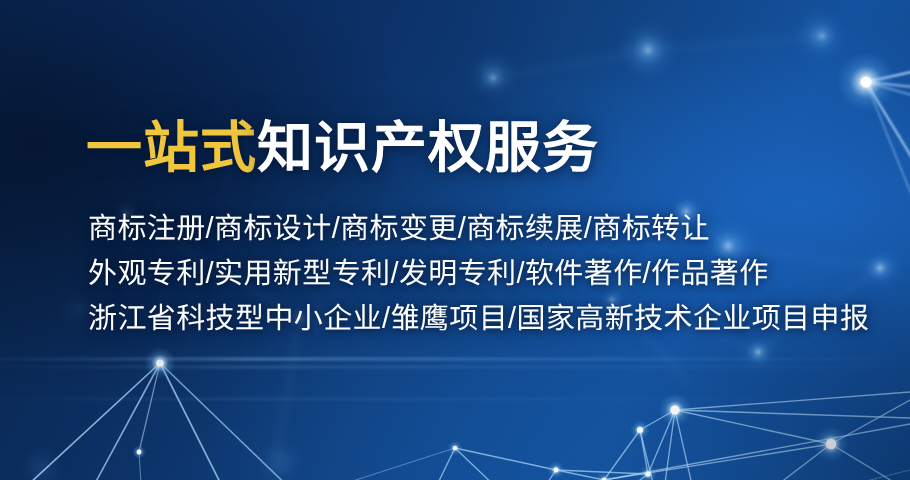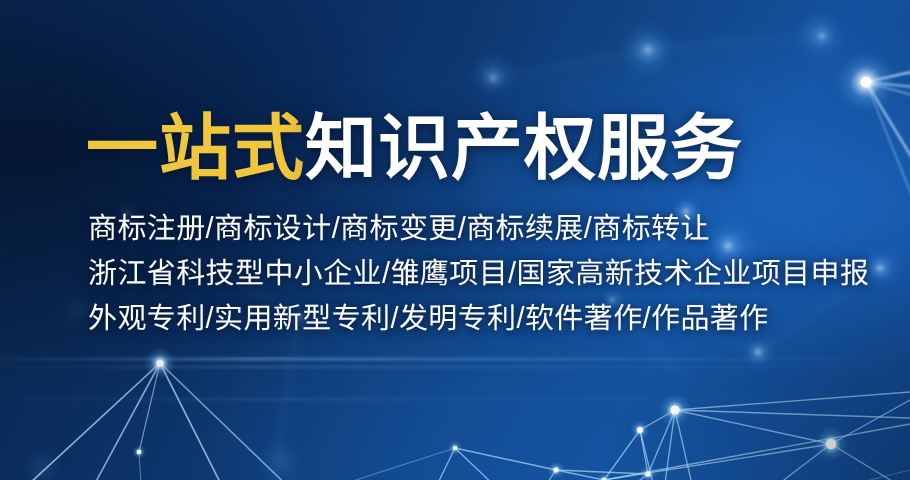--- a/index.html
+++ b/index.html
@@ -62,21 +62,21 @@
 
   
   .content {
     position: absolute;
     left: 86px;
     top: 112px;
     width: 760px;
   }
   .headline {
     margin: 0;
-    font-size: 72px;
+    font-size: 56px;
     line-height: 72px;
     font-weight: 700;
     letter-spacing: 1px;
     white-space: nowrap;
     text-shadow: 0 2px 10px rgba(0,12,34,0.55), 0 0 26px rgba(8,30,70,0.5);
   }
   .headline .accent { color: #f0c73c; }
   .headline .plain  { color: #ffffff; }
 
   .sublist {
@@ -242,18 +242,18 @@
   <div class="glowline c"></div>
 
   <div class="bg-vignette"></div>
 
   <div class="content">
 
     <h1 class="headline"><span class="accent">一站式</span><span class="plain">知识产权服务</span></h1>
 
     <ul class="sublist">
       <li>商标注册/商标设计/商标变更/商标续展/商标转让</li>
+      <li>外观专利/实用新型专利/发明专利/软件著作/作品著作</li>
       <li>浙江省科技型中小企业/雏鹰项目/国家高新技术企业项目申报</li>
-      <li>外观专利/实用新型专利/发明专利/软件著作/作品著作</li>
     </ul>
 
   </div>
 </div>
 
 </body></html>

